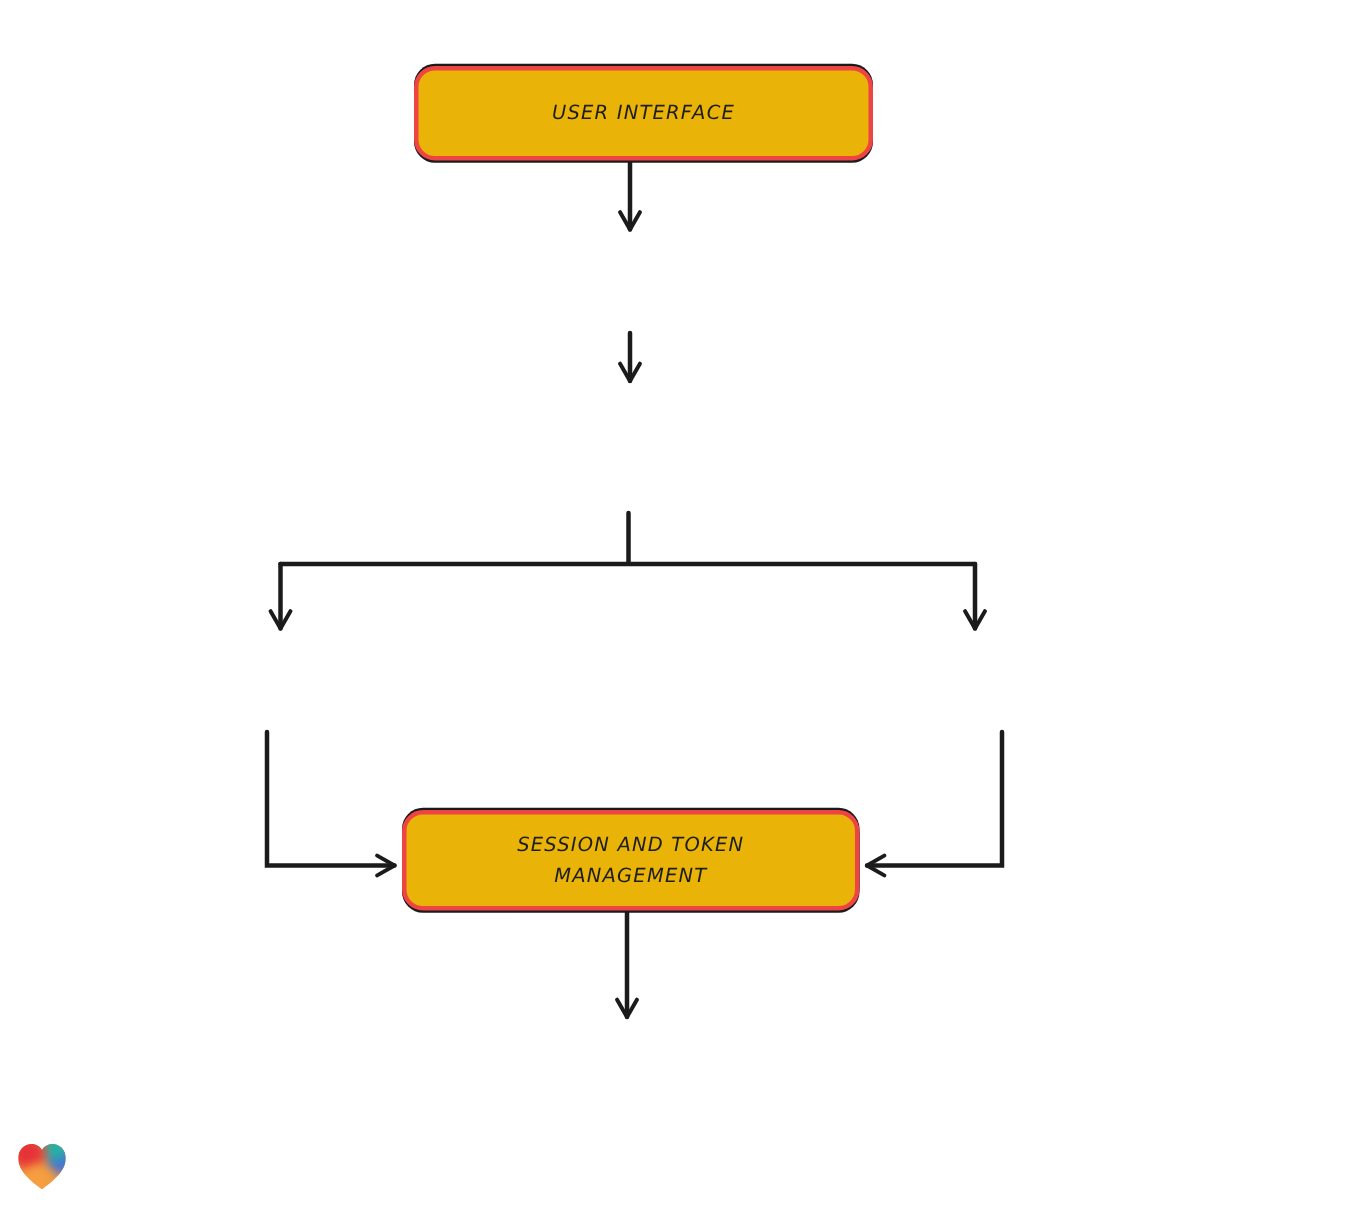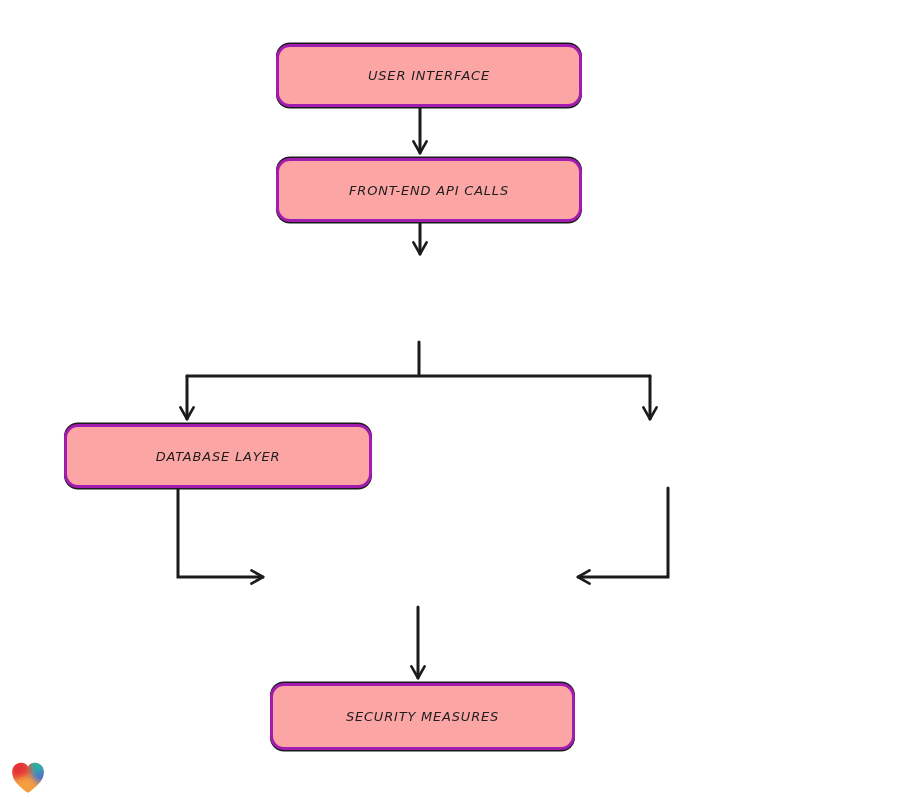--- a/index.html
+++ b/index.html
@@ -19,22 +19,22 @@
     position: absolute;
     left: 0;
     top: 0;
     width: 911px;
     height: 810px;
     pointer-events: none;
   }
   .node {
     position: absolute;
     box-sizing: border-box;
-    background: #fca5a5;
-    border: 3px solid #a21caf;
+    background: #eab308;
+    border: 3px solid #ef4444;
     border-radius: 14px;
     box-shadow: 0 1.5px 0 0 #1b1b1b, 0 -1.5px 0 0 #1b1b1b;
     display: flex;
     align-items: center;
     justify-content: center;
     text-align: center;
     z-index: 2;
   }
   .node-label {
     font-family: "DejaVu Sans", sans-serif;
@@ -82,34 +82,29 @@
       <path d="M178 488 L178 577 L263 577" marker-end="url(#arrow)"></path>
       <path d="M668 488 L668 577 L578 577" marker-end="url(#arrow)"></path>
       <path d="M418 607 L418 678" marker-end="url(#arrow)"></path>
     </g>
   </svg>
 
   <div class="node n0">
     <span class="node-label">USER INTERFACE</span>
   </div>
 
-  <div class="node n1">
-    <span class="node-label">FRONT-END API CALLS</span>
-  </div>
-
-
-  <div class="node n3">
-    <span class="node-label">DATABASE LAYER</span>
-  </div>
 
 
 
-  <div class="node n6">
-    <span class="node-label">SECURITY MEASURES</span>
+
+  <div class="node n5">
+    <span class="node-label">SESSION AND TOKEN
+MANAGEMENT</span>
   </div>
+
 
   <div class="logo">
     <svg width="38" height="36" viewBox="0 0 36 34">
       <defs>
         <clipPath id="heartClip">
           <path d="M18 31 C10.5 25.5 3 19.5 3 11.5 C3 6 7 2.5 11.5 2.5 C14.3 2.5 16.8 4 18 6.3 C19.2 4 21.7 2.5 24.5 2.5 C29 2.5 33 6 33 11.5 C33 19.5 25.5 25.5 18 31 Z"></path>
         </clipPath>
         <filter id="softBlur" x="-60%" y="-60%" width="220%" height="220%">
           <feGaussianBlur stdDeviation="3.5"></feGaussianBlur>
         </filter>

